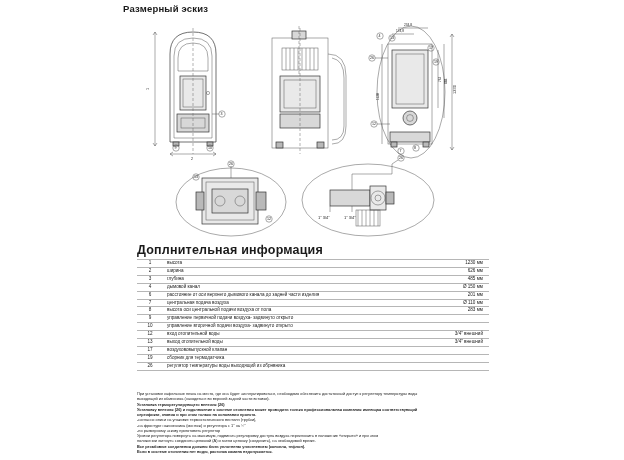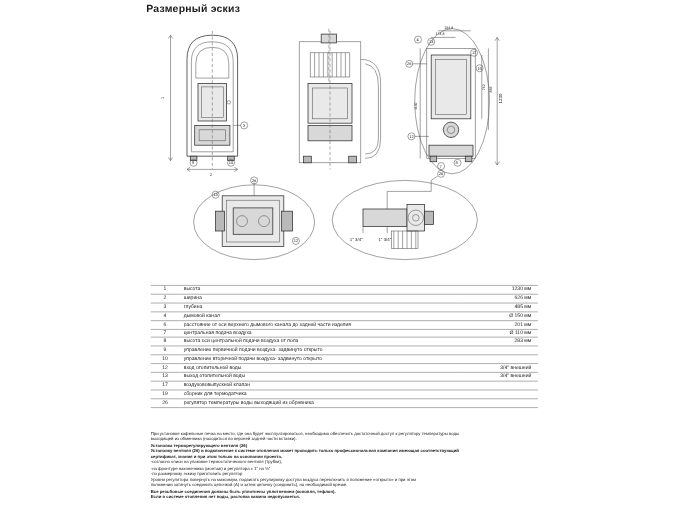--- a/index.html
+++ b/index.html
@@ -7,21 +7,21 @@
     width:624px;height:460px;
     background:#ffffff;
     font-family:"Liberation Sans", sans-serif;
     color:#1a1a1a;
     overflow:hidden;
     position:relative;
   }
   .page{position:relative;width:624px;height:460px;}
 
   .title-main{
-    position:absolute;left:133px;top:3px;
+    position:absolute;left:123px;top:3px;
     font-size:9.5px;font-weight:bold;letter-spacing:.2px;
   }
   .title-sub{
     position:absolute;left:137px;top:243px;
     font-size:12.5px;font-weight:bold;letter-spacing:.2px;
   }
 
   
   .draw{position:absolute;}
   .lines{stroke:#333;fill:none;stroke-width:.7;}
@@ -235,20 +235,21 @@
       </g>
       <rect class="thin" x="356" y="196" width="24" height="16" fill="none"></rect>
 
       <text class="txt4" x="318" y="205">1" 3/4"</text>
       <text class="txt4" x="344" y="205">1" 3/4"</text>
       <line class="thin" x1="330" y1="198" x2="330" y2="192"></line>
       <line class="thin" x1="352" y1="198" x2="352" y2="192"></line>
     </g>
   </svg>
 
+  <div class="title-sub">Доплнительная информация</div>
 
   <table class="tbl">
     <tbody>
       <tr>
           <td class="num">1</td>
           <td class="lbl">высота</td>
           <td class="val">1230 мм</td>
         </tr>
       <tr>
           <td class="num">2</td>

